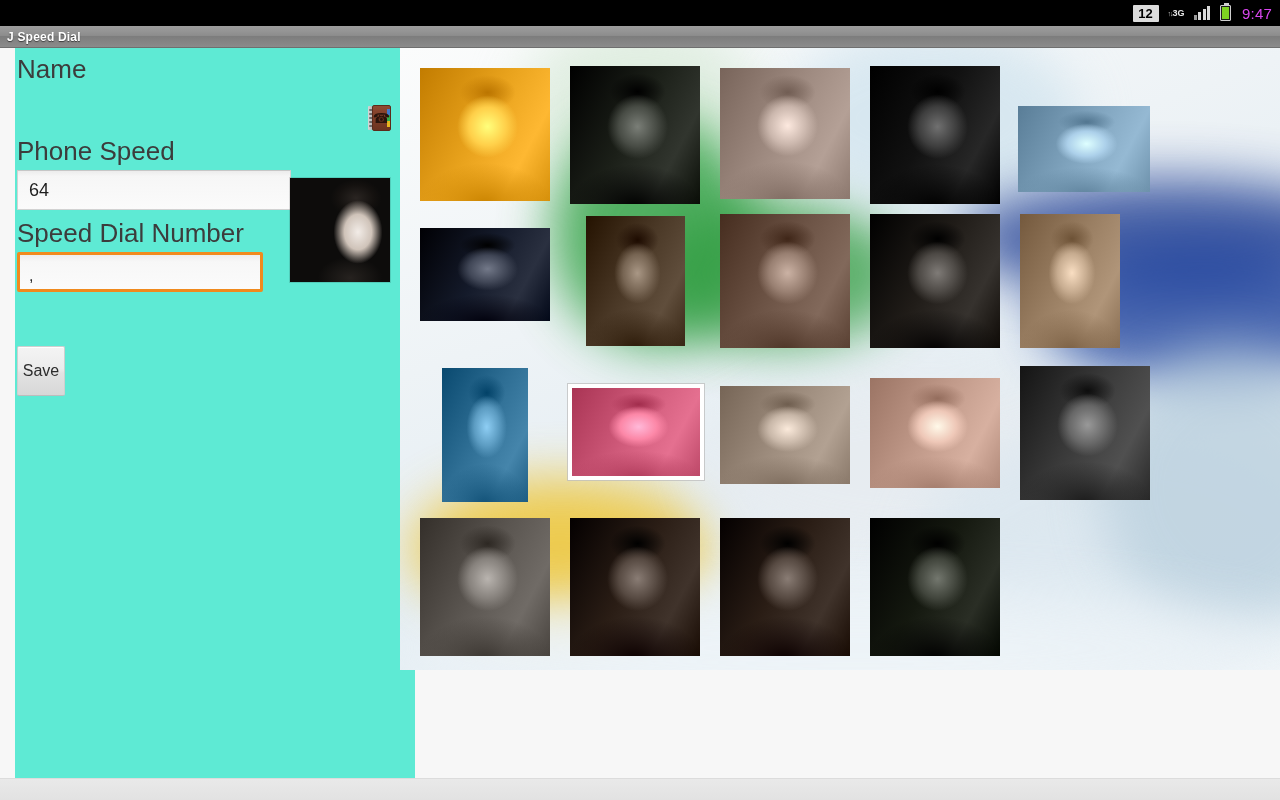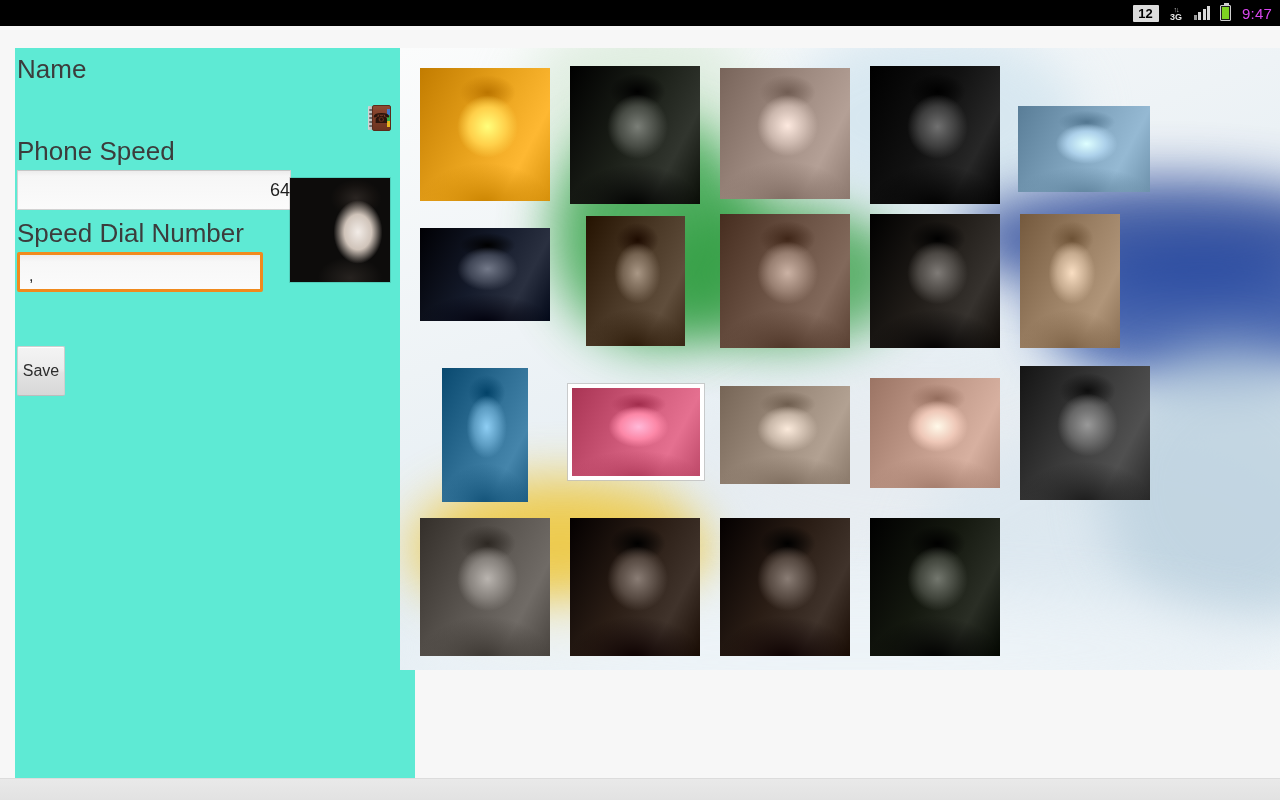--- a/index.html
+++ b/index.html
@@ -19,21 +19,21 @@
     padding-right:8px;box-sizing:border-box;
   }
   .st-badge{
     display:inline-flex;align-items:center;justify-content:center;
     min-width:22px;height:17px;background:#dcdcdc;color:#000;
     font-size:13px;font-weight:bold;border-radius:1px;margin-right:9px;
     padding:0 2px;line-height:17px;
   }
   .st-3g{
     position:relative;width:17px;height:18px;margin-right:9px;
-    display:flex;flex-direction:column;align-items:center;justify-content:flex-end;
+    display:flex;flex-direction:row;align-items:center;justify-content:flex-end;
   }
   .st-3g .ar{font-size:7px;color:#cfcfcf;line-height:7px;letter-spacing:-1px;}
   .st-3g .lb{font-size:9px;color:#e8e8e8;font-weight:bold;line-height:9px;}
   .st-sig{display:flex;align-items:flex-end;gap:1.5px;height:14px;margin-right:10px;}
   .st-sig i{display:block;width:3px;background:#d8d8d8;}
   .st-sig i:nth-child(1){height:5px;background:#9a9a9a;}
   .st-sig i:nth-child(2){height:8px;}
   .st-sig i:nth-child(3){height:11px;}
   .st-sig i:nth-child(4){height:14px;}
   .st-batt{
@@ -67,21 +67,21 @@
   .lbl-speed{position:absolute;left:0;top:170px;}
 
   .tf{
     position:absolute;box-sizing:border-box;
     background:linear-gradient(to bottom,#ececec 0%,#f6f6f6 14%,#fbfbfb 100%);
     border:1px solid #d2d2d2;border-top-color:#c6c6c6;
     font-size:18px;color:#1e1e1e;padding:0 0 0 11px;
     display:flex;align-items:center;
   }
   .tf-name{left:2px;top:40px;width:394px;height:40px;}
-  .tf-phone{left:2px;top:122px;width:274px;height:40px;justify-content:flex-end;}
+  .tf-phone{left:2px;top:122px;width:274px;height:40px;}
   .tf-speed{
     left:2px;top:204px;width:246px;height:40px;
     border:3px solid #f08a1e;border-radius:2px;
     background:linear-gradient(to bottom,#ededed 0%,#f7f7f7 20%,#fbfbfb 100%);
     align-items:flex-end;padding-bottom:4px;padding-left:9px;
     font-size:16px;color:#2a2a2a;
   }
 
   .avatar-preview{
     position:absolute;left:275px;top:130px;width:100px;height:104px;
@@ -160,20 +160,23 @@
     <span class="st-sig">
         <i></i>
         <i></i>
         <i></i>
         <i></i>
       </span>
     <span class="st-batt"></span>
     <span class="st-time">9:47</span>
   </div>
 
+  <div class="titlebar">
+    <span class="t">J Speed Dial</span>
+  </div>
 
   <div class="form">
 
     <div class="label lbl-name">Name</div>
 
     <div class="bookicon" style="position:absolute;left:353px;top:57px;width:26px;height:26px;">
       <span class="spine"></span>
       <span class="sp" style="top:4px"></span>
       <span class="sp" style="top:8px"></span>
       <span class="sp" style="top:12px"></span>

